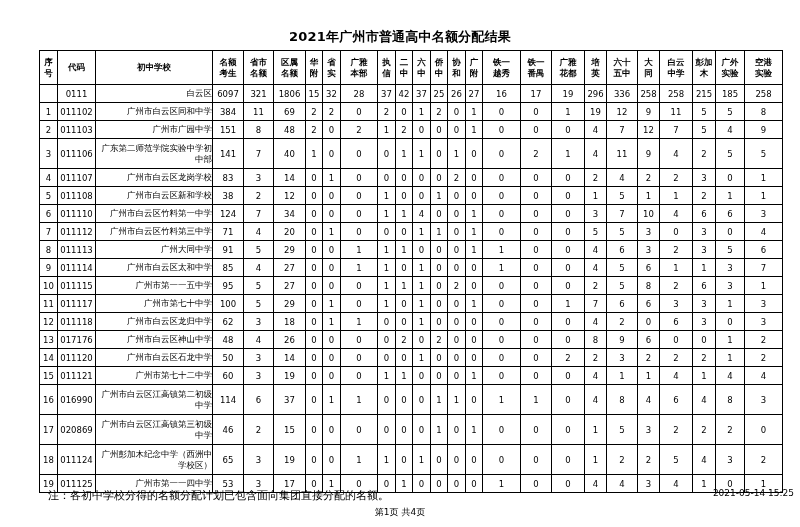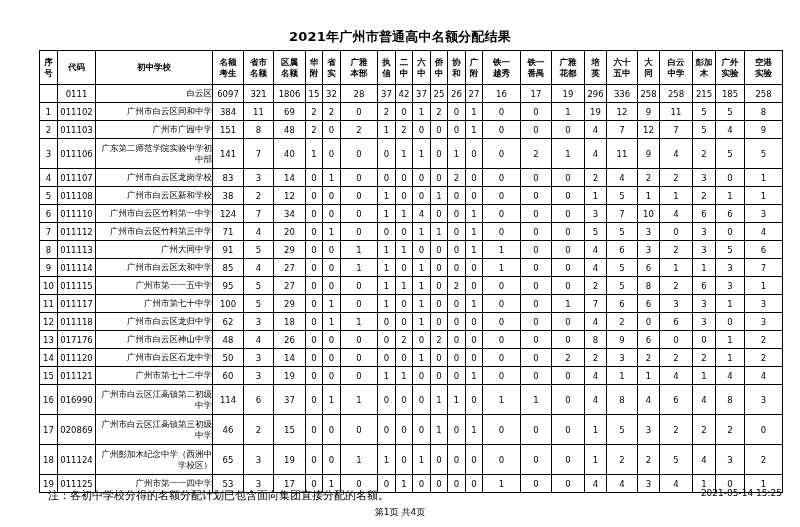--- a/index.html
+++ b/index.html
@@ -10,21 +10,21 @@
   table.grid { position: absolute; left: 39px; top: 50px; border-collapse: collapse;
                table-layout: fixed; width: 743px; }
   table.grid th, table.grid td { border: 1px solid #000; text-align: center; vertical-align: middle;
                font-size: 8.5px; padding: 0; line-height: 10px; overflow: hidden; }
   table.grid th { font-weight: bold; height: 33px; font-size: 8.5px; line-height: 11px; }
   table.grid td.name { text-align: right; padding-left: 3px; font-size: 8.5px; line-height: 11px; }
   table.grid tr.r1 td { height: 17px; }
   table.grid tr.r2 td { height: 29px; }
   table.grid { border: 1.5px solid #000; }
   .note { position: absolute; left: 48px; top: 488px; font-size: 11px; }
-  .ts { position: absolute; right: 18px; top: 488px; font-size: 9px; }
+  .ts { position: absolute; right: 6px; top: 488px; font-size: 9px; }
   .page { position: absolute; left: 0; width: 800px; top: 506px; text-align: center; font-size: 9px; }
 </style>
 </head>
 <body>
 
 <div class="title">2021年广州市普通高中名额分配结果</div>
 
 <table class="grid">
   <colgroup>
     <col style="width:18px">

